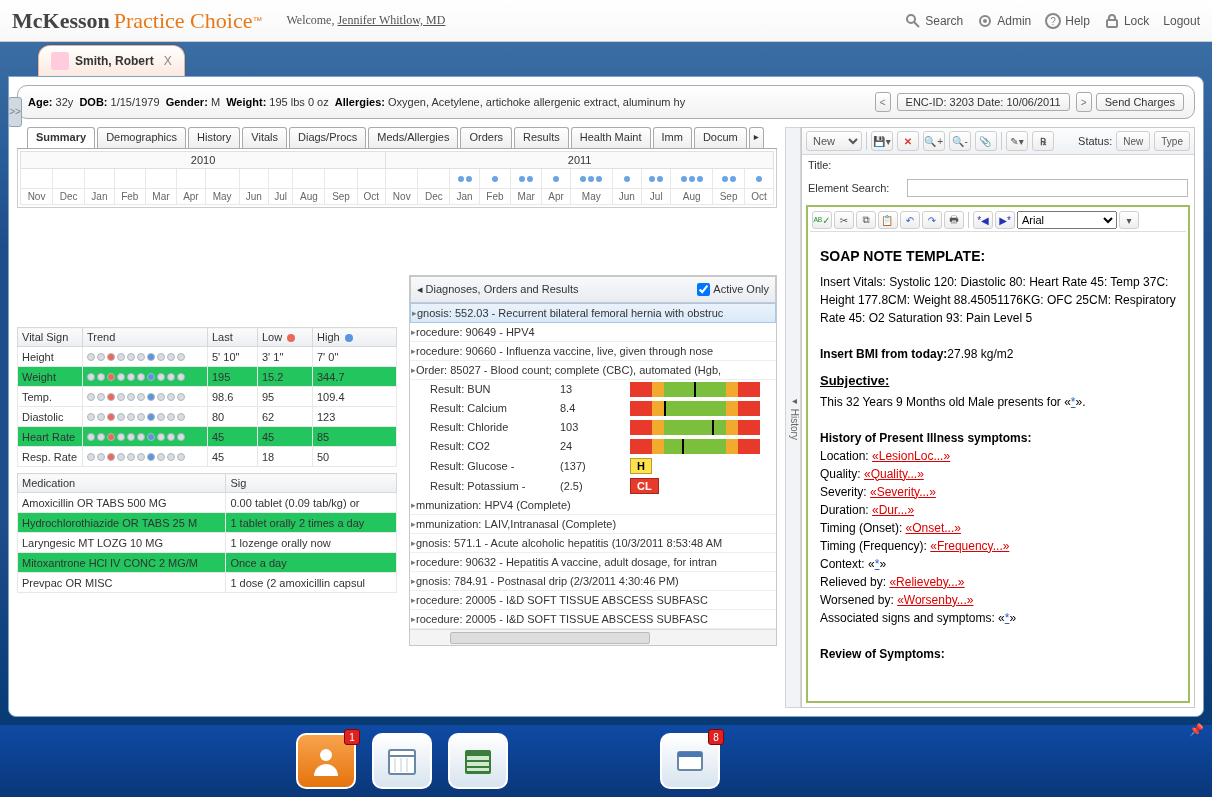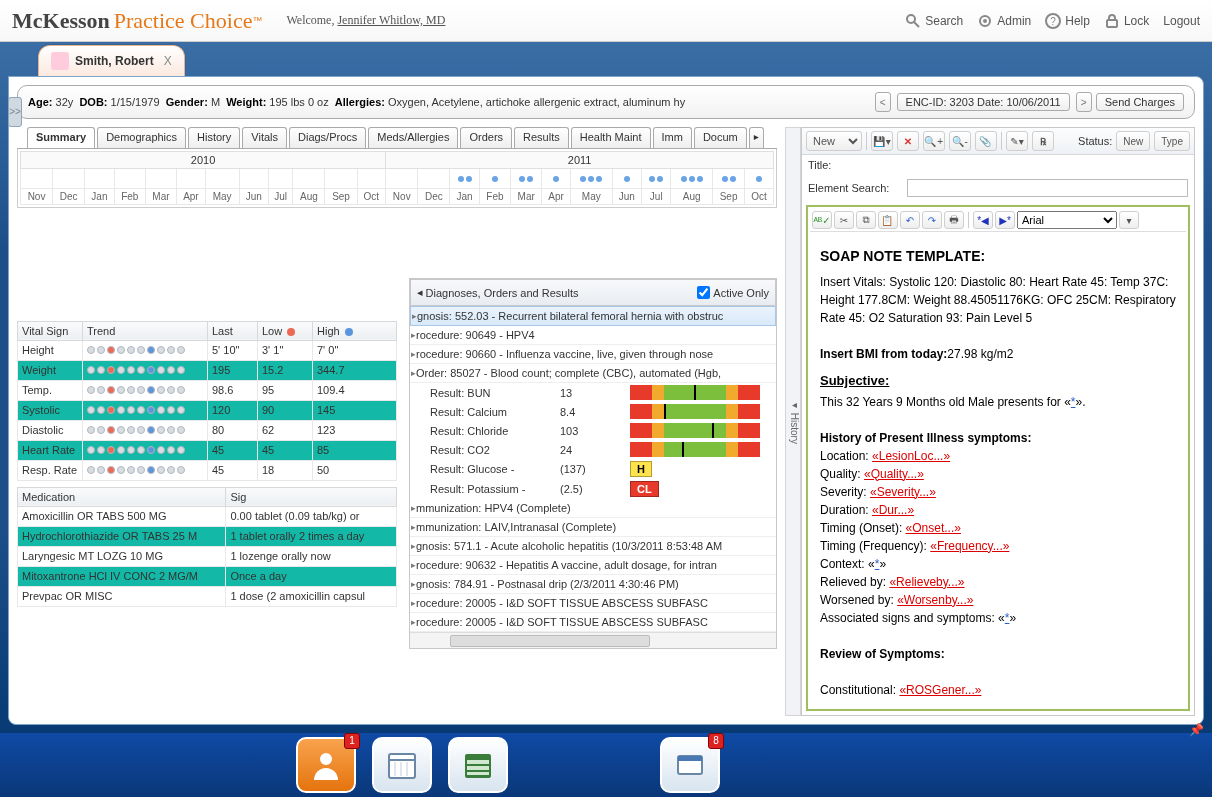--- a/index.html
+++ b/index.html
@@ -48,21 +48,21 @@
   .tl-months td { text-align:center; font-size:10px; color:#666; border:1px solid #e8e8e8; height:16px;}
   
   .splitrow { display:flex; flex:1; gap:12px; margin-top:4px; overflow:hidden;align-items:center;}
   .vitalwrap { width:380px; display:flex; flex-direction:column; overflow:hidden;}
   .panel-head { background:linear-gradient(#f8f9fb,#e8ecf1); border:1px solid #c8c8c8; padding:3px 6px; font-size:11px; display:flex; align-items:center;}
   .panel-head .check { margin-left:auto; display:flex; align-items:center;}
   .grid { border:1px solid #c8c8c8; border-top:none; font-size:11px; }
   .grid th { background:linear-gradient(#fafbfc,#eceff3); border:1px solid #d8d8d8; padding:3px 4px; font-weight:normal; color:#333; text-align:left; height:18px; }
   .grid td { border:1px solid #e8e8e8; padding:3px 4px; height:20px; vertical-align:middle; }
   .grid td.trend { min-width:120px; }
-  .odd { background:#fff;} .even { background:#14b8a6;}
+  .odd { background:#fff;} .even { background:#22c55e;}
   .mini { display:flex; align-items:center; gap:2px; }
   .pt { width:8px; height:8px; border-radius:50%; background:#d8dde2; border:1px solid #b0b7bf;}
   .pt.b { background:#5b95dd;} .pt.r { background:#ec6a55;}
   .dotkey { display:inline-block; width:8px; height:8px; border-radius:50%; margin-left:2px; vertical-align:middle;}
   
   .medgrid th { background:linear-gradient(#fafbfc,#eceff3); }
   .medgrid td { overflow:hidden; white-space:nowrap; text-overflow:ellipsis; }
   
   .diagcol { flex:1; display:flex; flex-direction:column; border:1px solid #c8c8c8; overflow:hidden;}
   .diaglist { flex:1; overflow-y:auto; overflow-x:auto; font-size:11px; }
@@ -327,40 +327,20 @@
                           <span class="pt b"></span>
                           <span class="pt "></span>
                           <span class="pt "></span>
                           <span class="pt "></span>
                         </div>
                       </td>
                       <td>98.6</td>
                       <td>95</td>
                       <td>109.4</td>
                     </tr>
-                    <tr class="even">
-                      <td>Systolic</td>
-                      <td class="trend">
-                        <div class="mini">
-                          <span class="pt "></span>
-                          <span class="pt "></span>
-                          <span class="pt r"></span>
-                          <span class="pt "></span>
-                          <span class="pt "></span>
-                          <span class="pt "></span>
-                          <span class="pt b"></span>
-                          <span class="pt "></span>
-                          <span class="pt "></span>
-                          <span class="pt "></span>
-                        </div>
-                      </td>
-                      <td>120</td>
-                      <td>90</td>
-                      <td>145</td>
-                    </tr>
                     <tr class="odd">
                       <td>Diastolic</td>
                       <td class="trend">
                         <div class="mini">
                           <span class="pt "></span>
                           <span class="pt "></span>
                           <span class="pt r"></span>
                           <span class="pt "></span>
                           <span class="pt "></span>
                           <span class="pt "></span>
@@ -596,21 +576,20 @@
                         <div><span>Duration: </span><span class="tok">«Dur...»</span></div>
                         <div><span>Timing (Onset): </span><span class="tok">«Onset...»</span></div>
                         <div><span>Timing (Frequency): </span><span class="tok">«Frequency...»</span></div>
                       </div>
                     <div><span>Context: «</span><span class="star">*</span><span>»</span></div>
                     <div><span>Relieved by: </span><span class="tok">«Relieveby...»</span></div>
                     <div><span>Worsened by: </span><span class="tok">«Worsenby...»</span></div>
                     <div><span>Associated signs and symptoms: «</span><span class="star">*</span><span>»</span></div>
                     <br>
                     <div><b>Review of Symptoms:</b></div><br>
-                    <div><span>Constitutional: </span><span class="tok">«ROSGener...»</span></div>
                   </div>
                 </div>
               </div>
             </div>
           </div>
         </div>
       </div>
     </div>
   </div>
 

